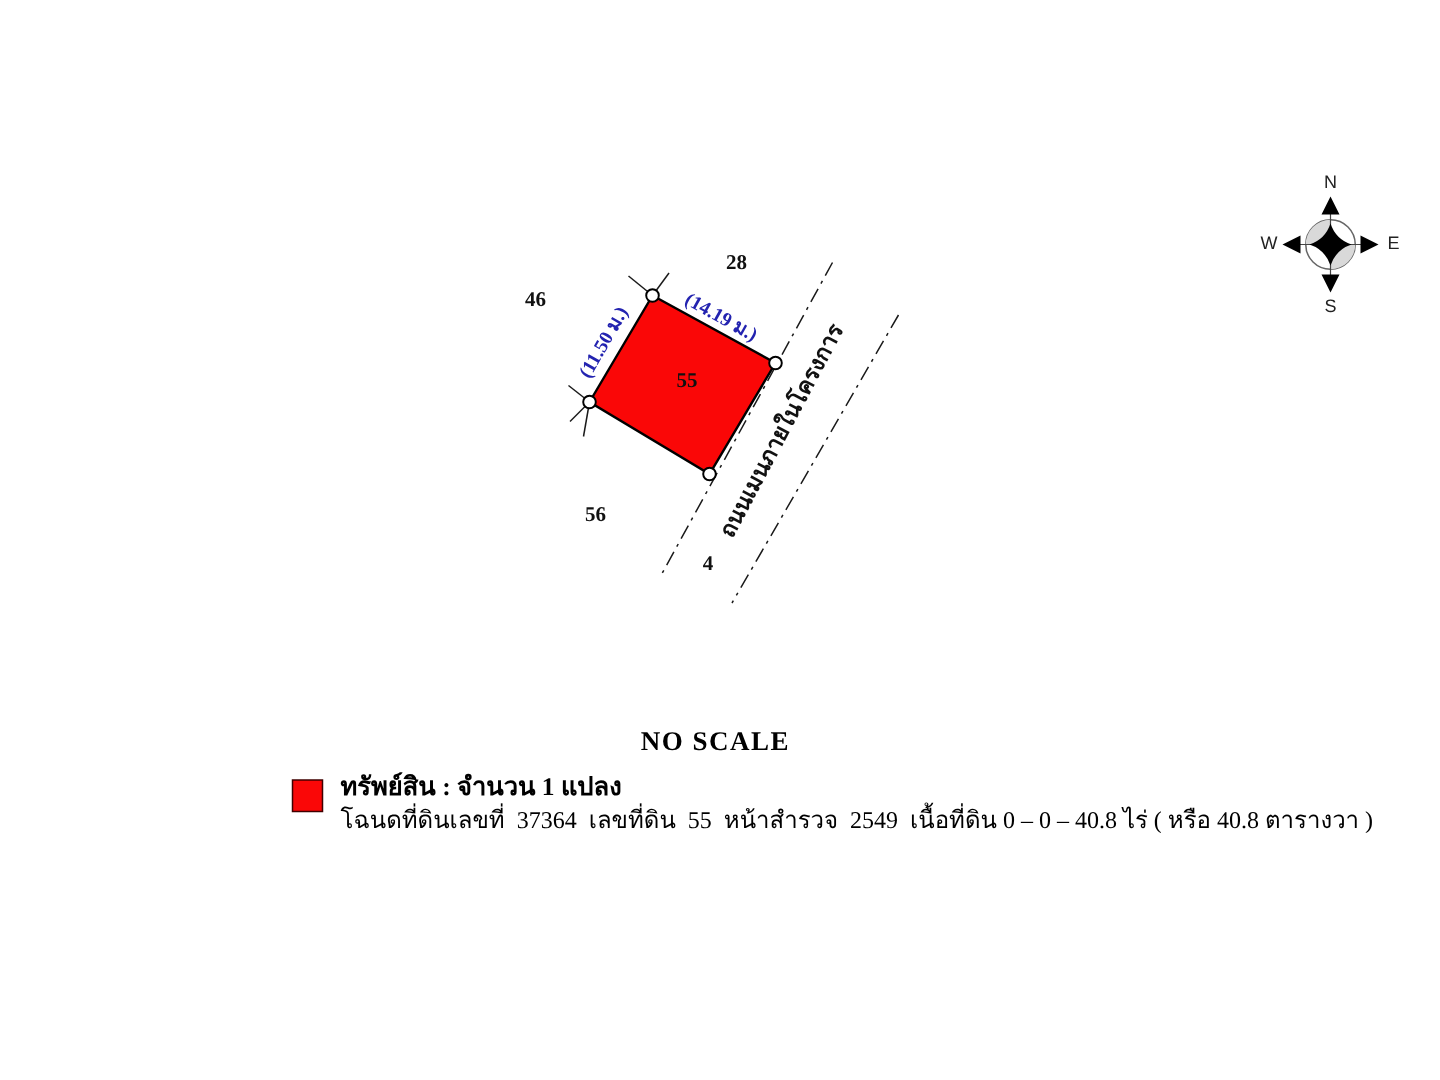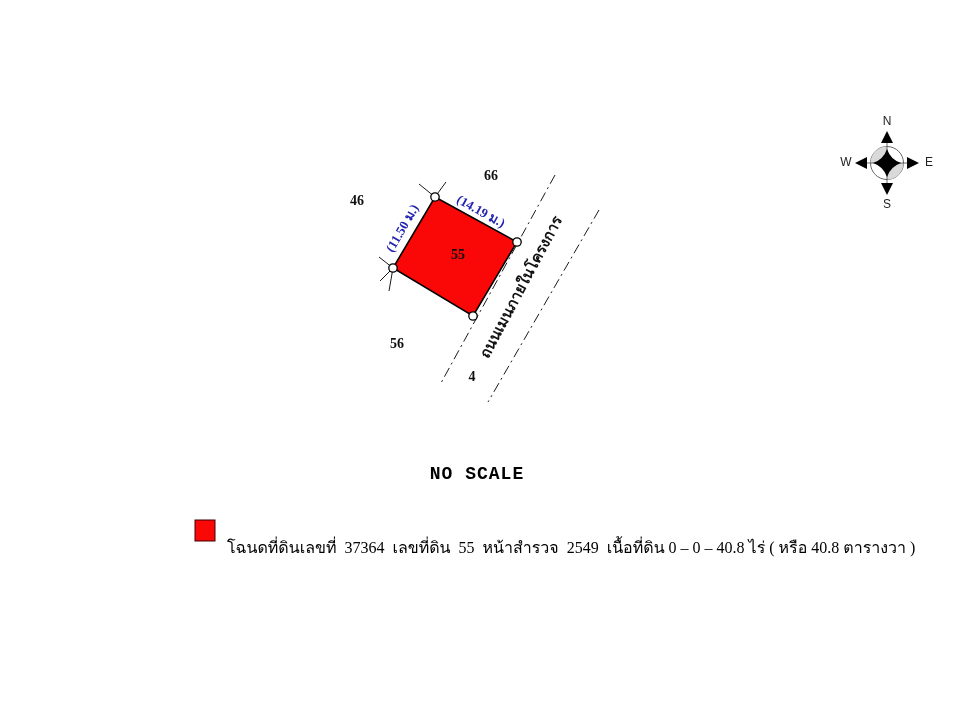--- a/index.html
+++ b/index.html
@@ -62,33 +62,34 @@
       <polygon points="887,131 881,143 893,143" fill="#000"></polygon>
       <polygon points="887,195 881,183 893,183" fill="#000"></polygon>
       <polygon points="919,163 907,157 907,169" fill="#000"></polygon>
       <polygon points="855,163 867,157 867,169" fill="#000"></polygon>
     </g>
 
     <rect x="195" y="520" width="20" height="21" stroke="#400000" stroke-width="1" fill="#fa0707"></rect>
   </svg>
 
   <span class="lbl parcel-num" style="left:357px;top:201px;">46</span>
-  <span class="lbl parcel-num" style="left:491px;top:176px;">66</span>
+  <span class="lbl parcel-num" style="left:491px;top:176px;">28</span>
   <span class="lbl parcel-num" style="left:397px;top:344px;font-family:Liberation Serif, serif;">56</span>
   <span class="lbl parcel-num" style="left:472px;top:377px;">4</span>
 
   <span class="lbl parcel-num" style="left:458px;top:255px;">55</span>
 
   <span class="lbl dim-label dim-left" style="left:402px;top:228px;">(11.50 ม.)</span>
   <span class="lbl dim-label dim-top" style="left:481px;top:211px;">(14.19 ม.)</span>
 
   <span class="lbl road-label" style="left:521px;top:287px;">ถนนเมนภายในโครงการ</span>
 
   <span class="lbl compass-letter" style="left:887px;top:121px;">N</span>
   <span class="lbl compass-letter" style="left:929px;top:162px;">E</span>
   <span class="lbl compass-letter" style="left:887px;top:204px;">S</span>
   <span class="lbl compass-letter" style="left:846px;top:162px;">W</span>
 
-  <div class="title-scale" style="position:absolute;left:477px;top:464px;font-family:Liberation Mono, monospace;">NO SCALE</div>
+  <div class="title-scale" style="position:absolute;left:477px;top:484px;">NO SCALE</div>
 
+  <div class="legend-line legend-bold" style="top:513px;">ทรัพย์สิน : จำนวน 1 แปลง</div>
   <div class="legend-line legend-reg" style="top:536px;">โฉนดที่ดินเลขที่  37364  เลขที่ดิน  55  หน้าสำรวจ  2549  เนื้อที่ดิน 0 – 0 – 40.8 ไร่ ( หรือ 40.8 ตารางวา )</div>
 
 </div>
 
 </body></html>

